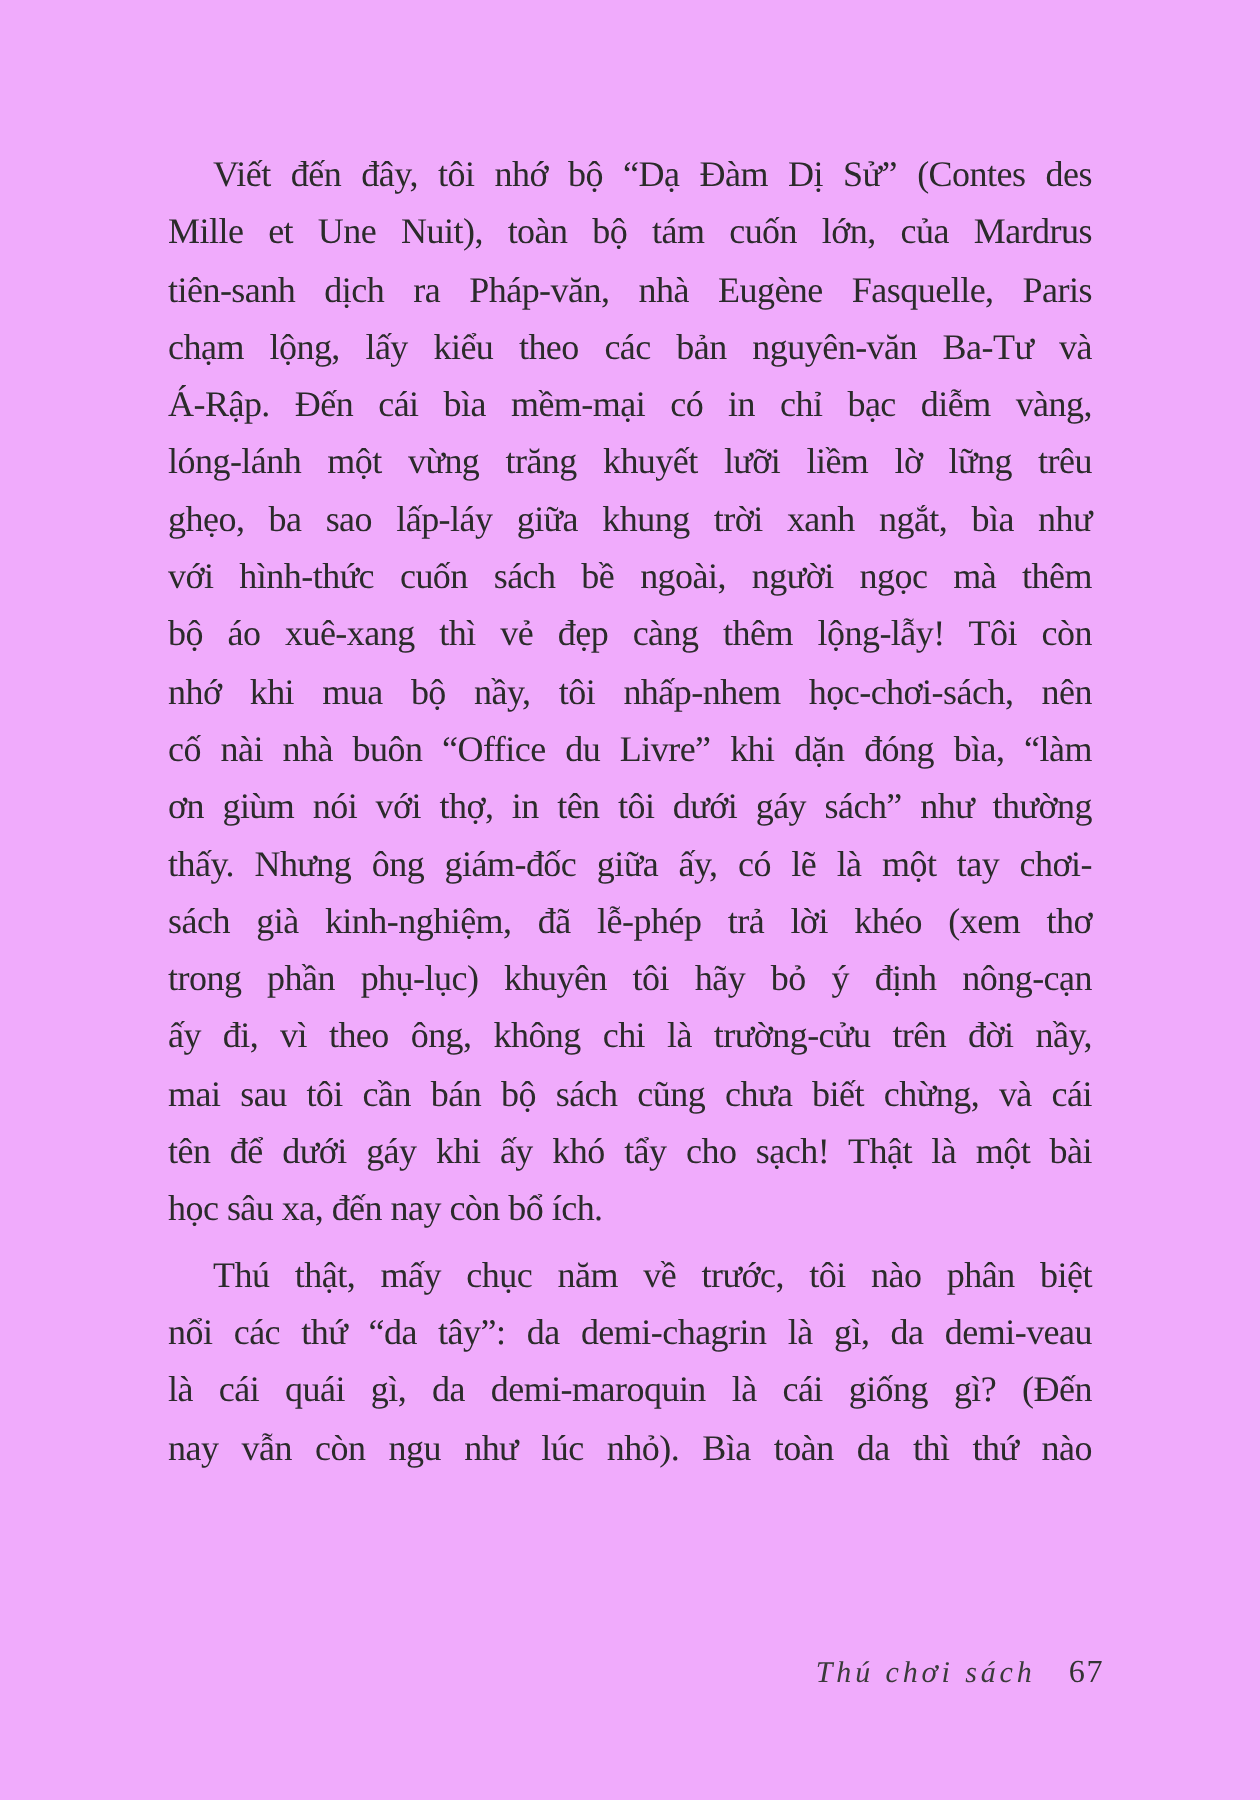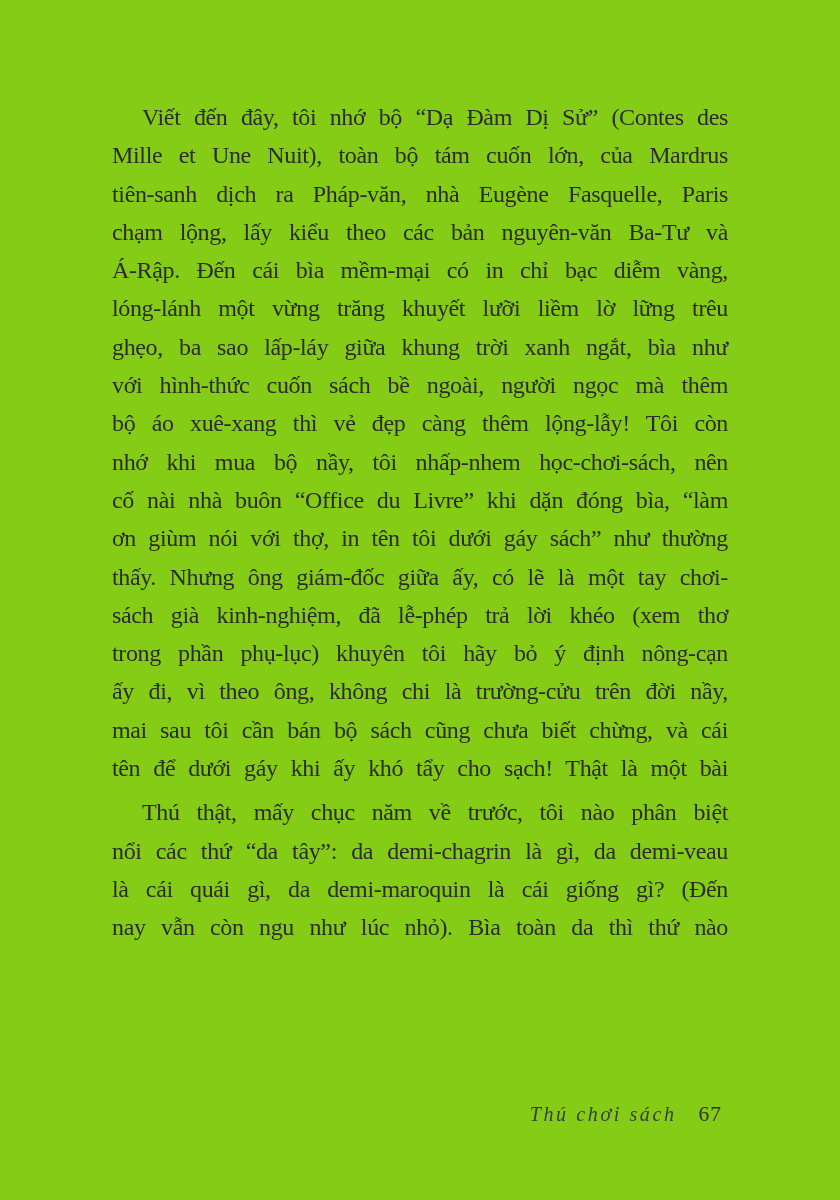--- a/index.html
+++ b/index.html
@@ -4,21 +4,21 @@
 <style>
   html, body {
     margin: 0;
     padding: 0;
     background: #ffffff;
   }
   .page {
     position: relative;
     width: 840px;
     height: 1200px;
-    background: #84cc16;
+    background: #f0abfc;
     overflow: hidden;
     font-family: "Liberation Serif", "DejaVu Serif", serif;
     color: #2b2b2b;
   }
   .textblock {
     position: absolute;
     left: 112px;
     top: 98px;
     width: 616px;
     font-size: 24px;
@@ -35,21 +35,21 @@
   .line.para-end {
     text-align-last: left;
   }
   .line.indent {
     text-indent: 30px;
   }
   .italic-seg {
   }
   .footer {
     position: absolute;
-    left: 106px;
+    left: 120px;
     top: 1102px;
     width: 616px;
     text-align: right;
     white-space: nowrap;
   }
   .running-title {
     font-style: italic;
     font-size: 20px;
     letter-spacing: 2.6px;
     color: #3a3a3a;
@@ -80,20 +80,21 @@
       <div class="line">bộ áo xuê-xang thì vẻ đẹp càng thêm lộng-lẫy! Tôi còn</div>
       <div class="line">nhớ khi mua bộ nầy, tôi nhấp-nhem học-chơi-sách, nên</div>
       <div class="line">cố nài nhà buôn “Office du Livre” khi dặn đóng bìa, “làm</div>
       <div class="line">ơn giùm nói với thợ, in tên tôi dưới gáy sách” như thường</div>
       <div class="line">thấy. Nhưng ông giám-đốc giữa ấy, có lẽ là một tay chơi-</div>
       <div class="line">sách già kinh-nghiệm, đã lễ-phép trả lời khéo (xem thơ</div>
       <div class="line">trong phần phụ-lục) khuyên tôi hãy bỏ ý định nông-cạn</div>
       <div class="line">ấy đi, vì theo ông, không chi là trường-cửu trên đời nầy,</div>
       <div class="line">mai sau tôi cần bán bộ sách cũng chưa biết chừng, và cái</div>
       <div class="line">tên để dưới gáy khi ấy khó tẩy cho sạch! Thật là một bài</div>
+      <div class="line para-end">học sâu xa, đến nay còn bổ ích.</div>
     </div>
 
     <div class="para para-2">
       <div class="line indent">Thú thật, mấy chục năm về trước, tôi nào phân biệt</div>
       <div class="line">nổi các thứ “da tây”: da demi-chagrin là gì, da demi-veau</div>
       <div class="line">là cái quái gì, da demi-maroquin là cái giống gì? (Đến</div>
       <div class="line">
         <span>nay vẫn còn ngu như lúc nhỏ).</span>
         <span class="italic-seg">Bìa toàn da</span>
         <span>thì thứ nào</span>

